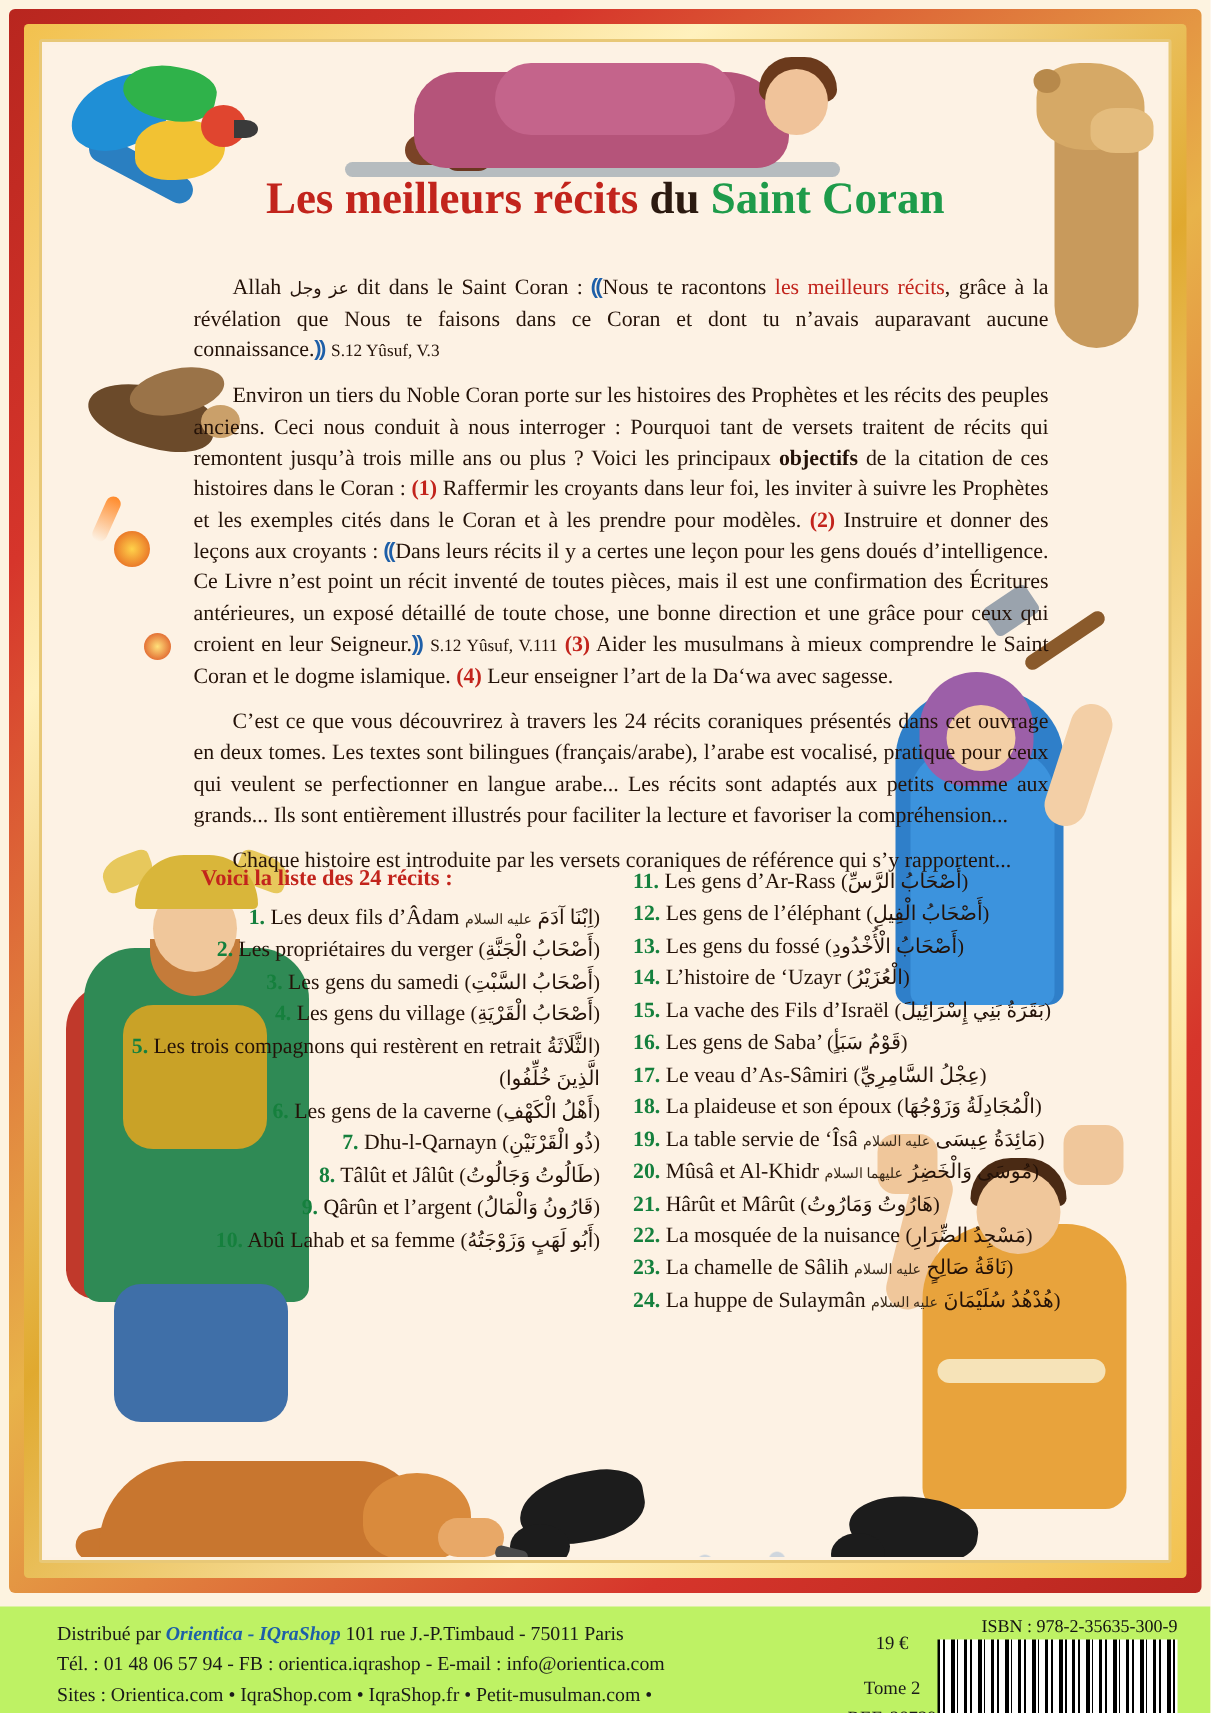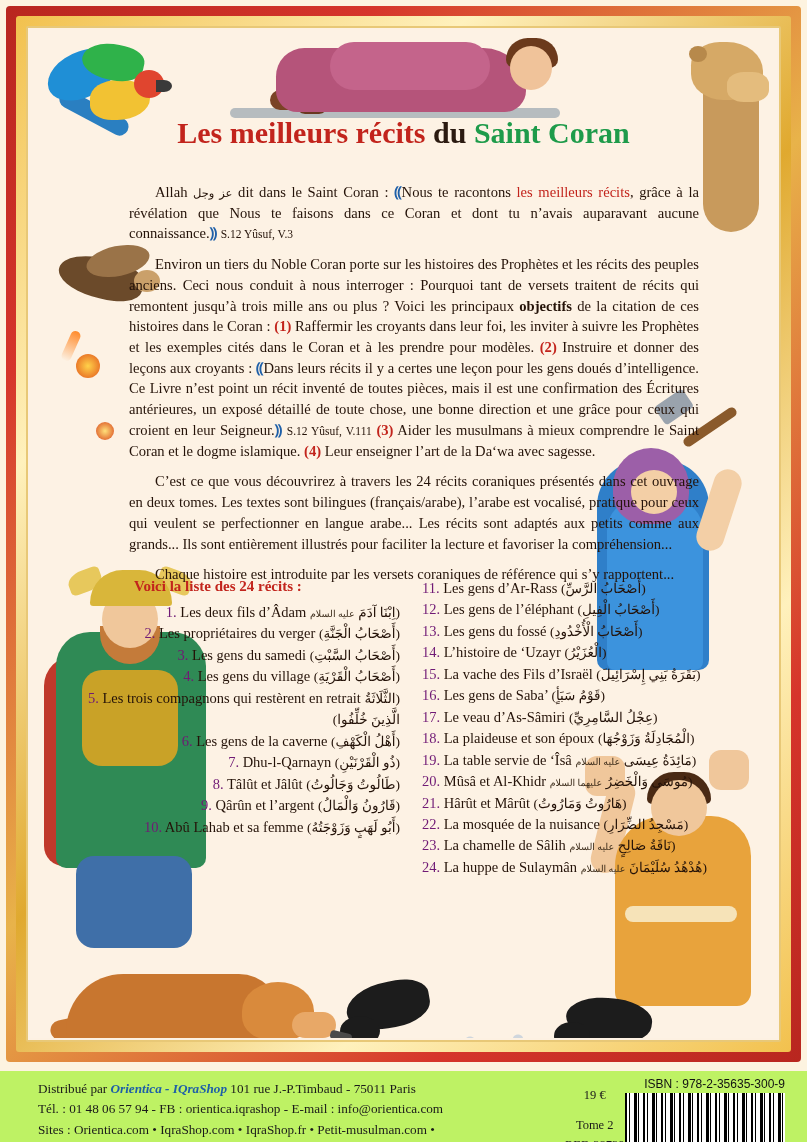--- a/index.html
+++ b/index.html
@@ -66,41 +66,41 @@
     position:absolute;left:104px;top:548px;
     font-size:15px;font-weight:bold;color:#c2241c;
   }
   .col{
     position:absolute;font-size:14.5px;line-height:1.48;color:#241208;
   }
   .col-left{left:40px;top:572px;width:330px;text-align:right;}
   .col-right{left:392px;top:548px;width:330px;text-align:left;}
   .col li{list-style:none;margin:0;padding:0;}
   .col ul{margin:0;padding:0;}
-  .num{color:#701a75;font-weight:normal;}
+  .num{color:#15803d;font-weight:bold;}
   .ar{font-size:13.5px;color:#241208;}
   .tiny{font-size:9.5px;color:#3a2a18;}
   
   .footer{
     position:absolute;left:0;right:0;bottom:0;height:71px;
     background:#bef264;
   }
   .footer-left{
     position:absolute;left:38px;top:8px;
     font-size:13.2px;line-height:1.55;color:#1a1a1a;
     font-family:"Liberation Serif", serif;
   }
   .brand{font-style:italic;font-weight:bold;color:#1e5fa8;}
   .footer-mid{
     position:absolute;left:565px;top:14px;
     font-size:12.5px;line-height:1.6;color:#1a1a1a;text-align:center;
   }
   .isbn{
     position:absolute;right:22px;top:6px;
-    font-size:12px;color:#111;font-family:Liberation Sans, sans-serif;
+    font-size:12px;color:#111;font-family:Liberation Serif, serif;
   }
   .barcode{
     position:absolute;right:22px;top:22px;width:160px;height:52px;
     background:
       repeating-linear-gradient(90deg,#000 0 2px,#fff 2px 4px,#000 4px 5px,#fff 5px 9px,#000 9px 12px,#fff 12px 13px,#000 13px 14px,#fff 14px 18px);
   }
   .barcode-num{
     position:absolute;right:22px;top:76px;width:160px;text-align:center;
     font-size:10.5px;letter-spacing:1px;color:#111;
   }

